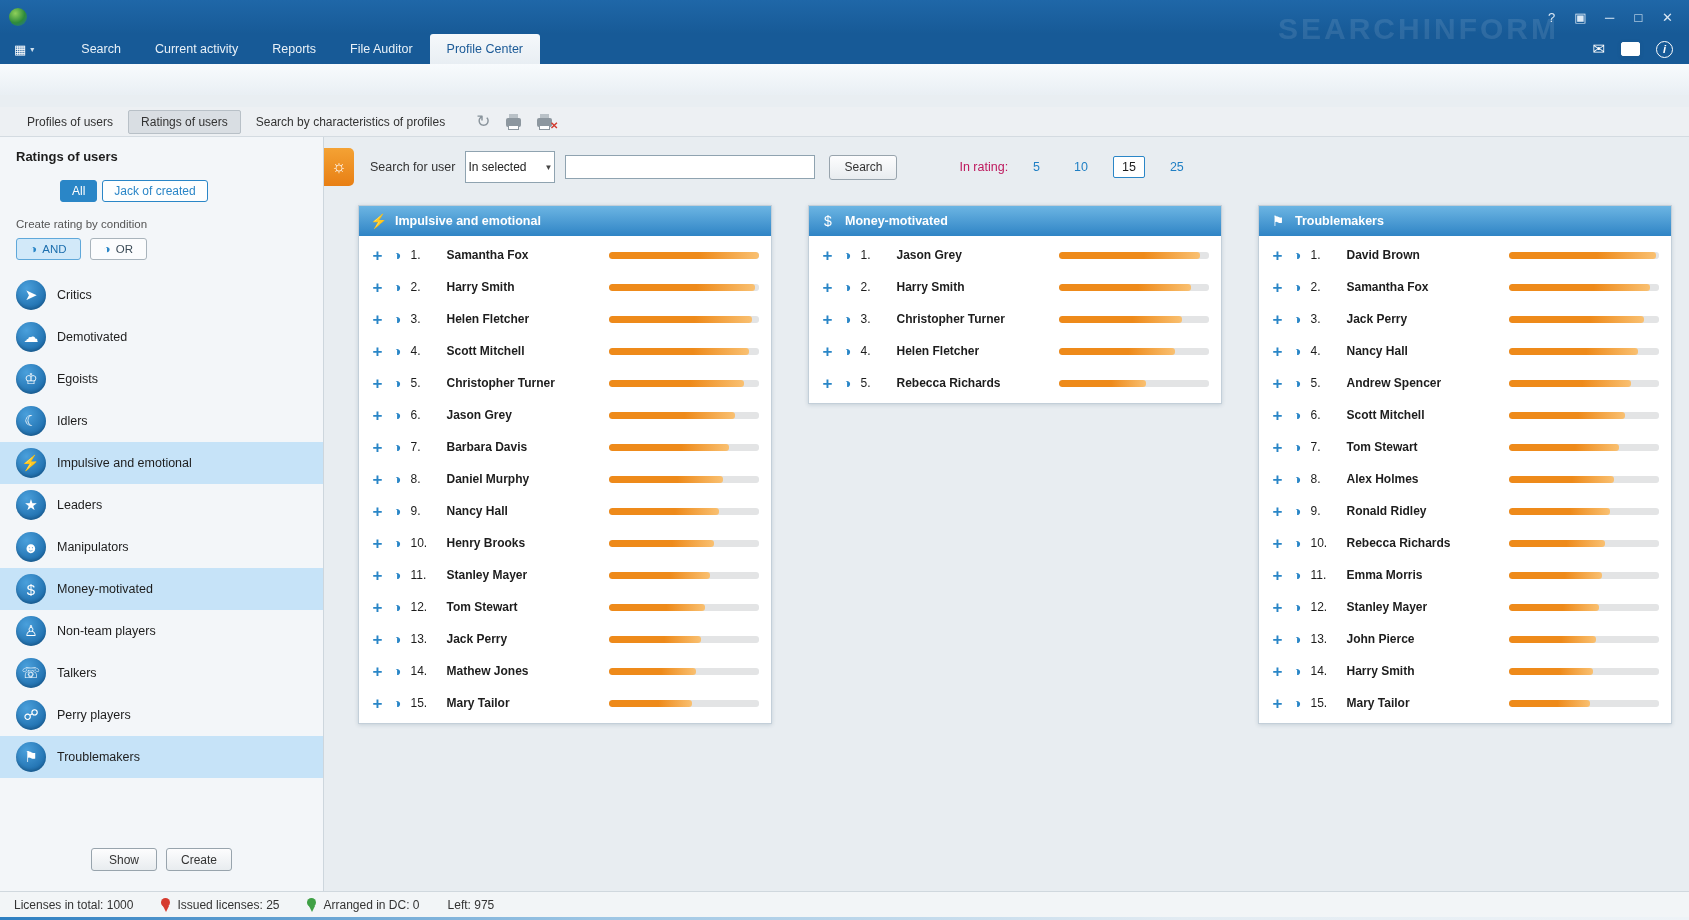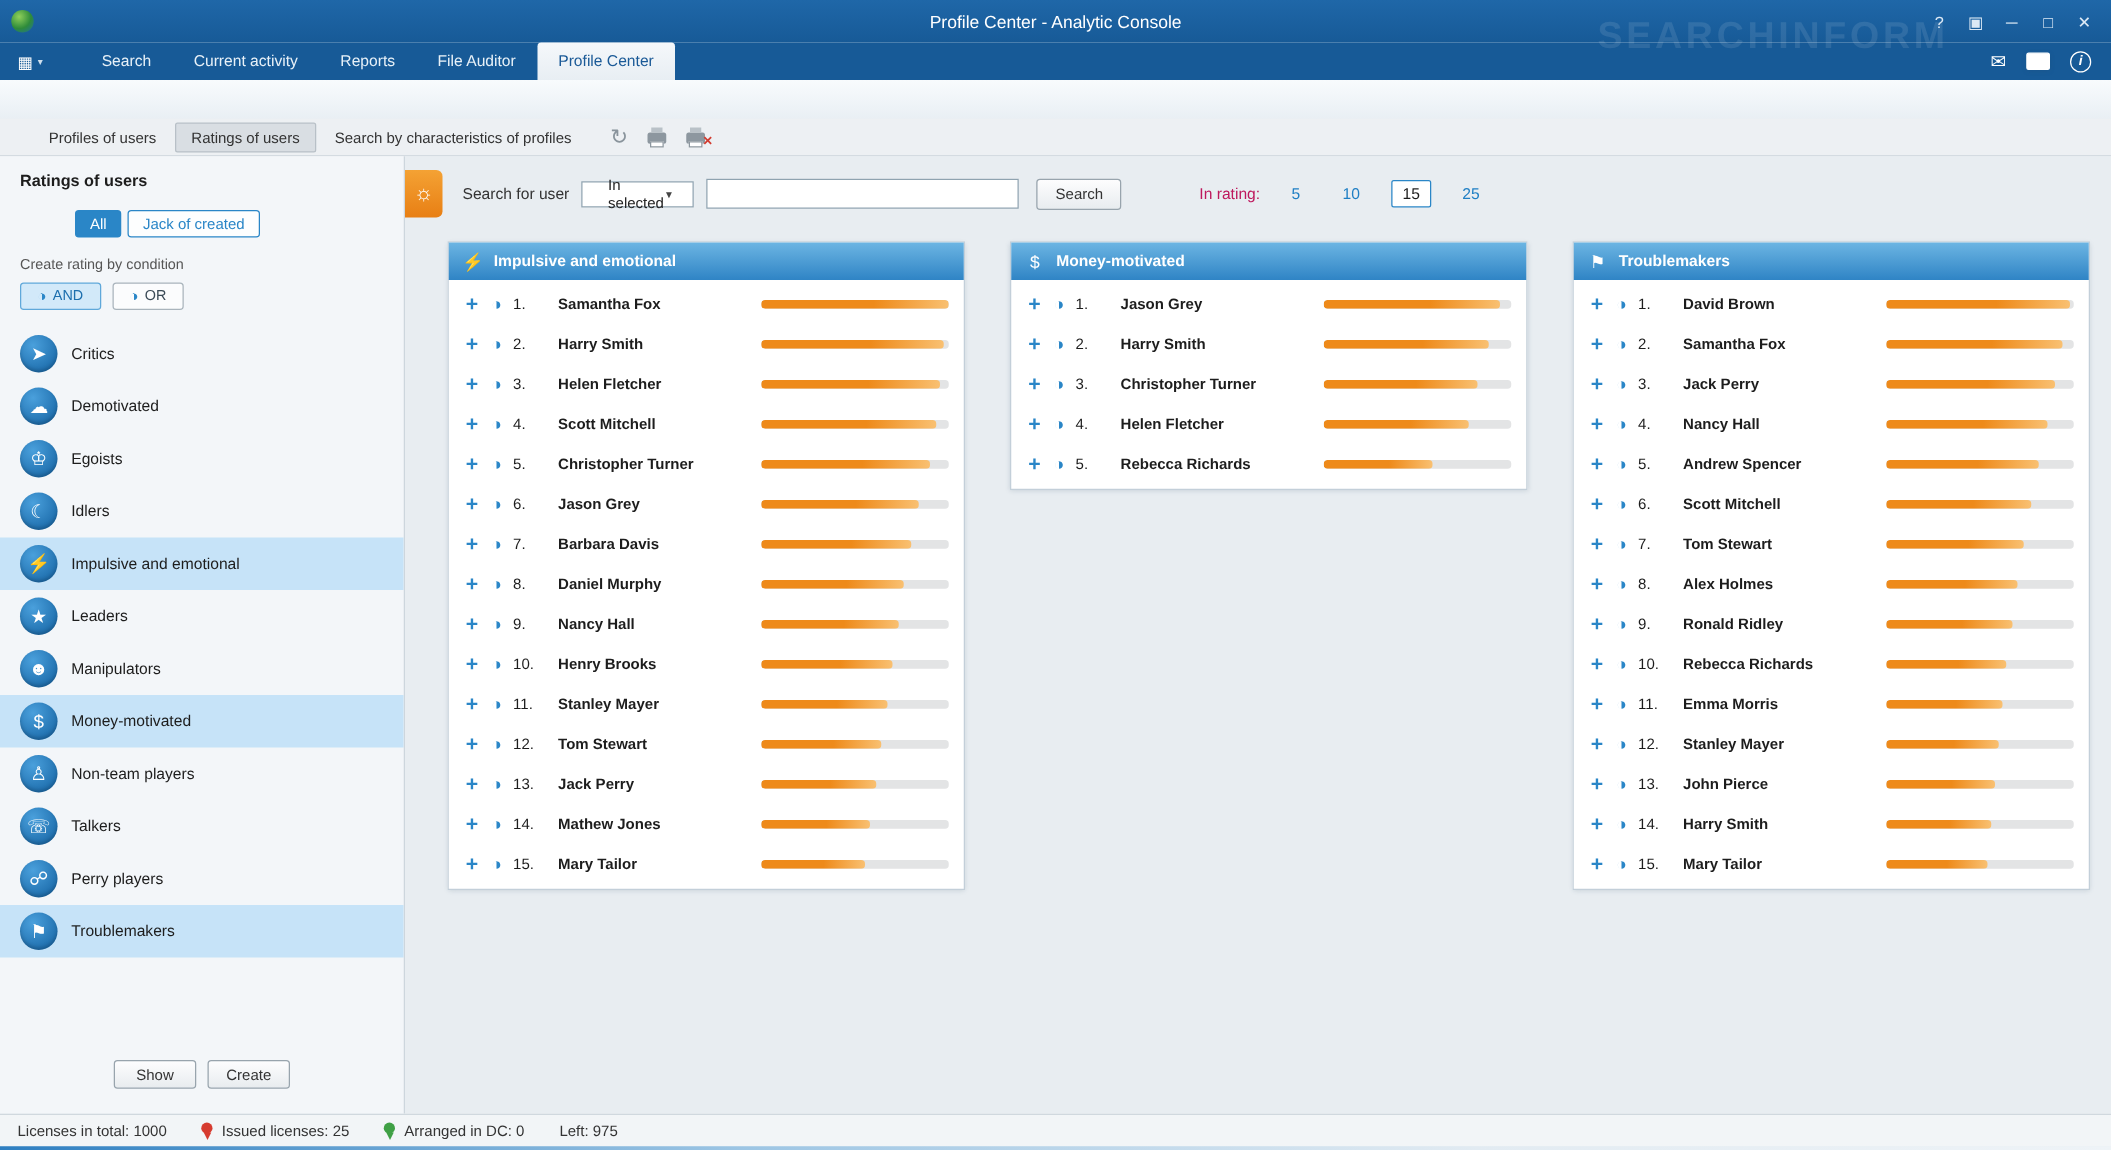--- a/index.html
+++ b/index.html
@@ -32,21 +32,21 @@
   .menu-tab.active { background:linear-gradient(#f5f8fb,#e8eef3); color:#1b5a97; border-radius:3px 3px 0 0; }
   .menu-right { margin-left:auto; display:flex; align-items:center; gap:16px; padding-right:16px; color:#fff; }
   .micon { cursor:pointer; font-size:15px; display:flex; align-items:center; justify-content:center; }
   .micon.card { width:19px; height:14px; border:1.6px solid #fff; border-radius:2px; position:relative; }
   .micon.card::after { content:""; position:absolute; left:2px; top:2px; width:6px; height:6px; background:#fff; border-radius:1px; }
   .micon.info { width:17px; height:17px; border:1.6px solid #fff; border-radius:50%; font-size:11px; font-style:italic; font-weight:bold; }
 
   
   .band { height:31px; flex:0 0 auto; background:linear-gradient(#f8fbfd,#e9eff4); }
   .toolbar { height:30px; flex:0 0 auto; background:#edf0f3; border-bottom:1px solid #d4dbe1;
-    display:flex; align-items:center; padding-left:26px; }
+    display:flex; align-items:center; padding-left:14px;margin-top:12px; }
   .toolbar-tabs { display:flex; align-items:center; }
   .tb-tab { padding:4px 12px; font-size:12px; color:#333; cursor:pointer; border:1px solid transparent; border-radius:2px; margin-right:2px; }
   .tb-tab.active { background:#d9dee3; border-color:#b8c0c7; }
   .tbicon { margin-left:16px; color:#8a949c; cursor:pointer; position:relative; display:flex; align-items:center; }
   .tbicon.refresh { font-size:17px; }
   .printer { display:inline-block; width:15px; height:9px; background:#8d979f; border-radius:2px; position:relative; margin-top:2px; }
   .printer::before { content:""; position:absolute; top:-4px; left:3px; width:9px; height:4px; background:#b9c1c7; }
   .printer::after  { content:""; position:absolute; bottom:-3px; left:2px; width:9px; height:3px; background:#fff; border:1px solid #8d979f; }
   .redx { position:absolute; right:-6px; bottom:-4px; color:#d23b2f; font-size:10px; font-weight:bold; }
 
@@ -79,22 +79,22 @@
   .btn { min-width:66px; height:23px; font-size:12px; font-family:inherit; color:#333;
     border:1px solid #98a4ad; border-radius:3px; background:linear-gradient(#fdfdfe,#e8ecef); cursor:pointer; }
 
   
   .main { flex:1 1 auto; min-width:0; background:#e8edf1; display:flex; flex-direction:column; }
   .searchrow { height:60px; flex:0 0 auto; display:flex; align-items:center; }
   .siren { width:30px; height:38px; flex:0 0 auto; margin-right:16px; cursor:pointer;
     background:linear-gradient(#f4a234,#e87f14); border-radius:0 5px 5px 0;
     color:#fff; display:flex; align-items:center; justify-content:center; font-size:17px; }
   .srch-label { font-size:12.5px; color:#333; margin-right:10px; }
-  .scope-select { display:flex; align-items:center; justify-content:space-between; width:90px; height:21px;
-    background:#fff; border:1px solid #8fa3b0; font-size:12px; color:#222; padding:0 20px; margin-right:10px; cursor:pointer; }
+  .scope-select { display:flex; align-items:center; justify-content:space-between; width:90px; height:32px;
+    background:#fff; border:1px solid #8fa3b0; font-size:12px; color:#222; padding:0 2px; margin-right:10px; cursor:pointer; }
   .caret2 { font-size:8px; color:#444; }
   .srch-input { width:250px; height:24px; border:1px solid #8fa3b0; margin-right:14px; font-size:12px;
     padding:0 7px; font-family:inherit; background:#fff; }
   .srch-btn { min-width:68px; height:25px; }
   .inrating-label { margin-left:62px; font-size:12.5px; color:#be185d; }
   .inrating-opts { display:flex; align-items:center; gap:16px; margin-left:16px; }
   .ropt { color:#1f7fc4; font-size:12.5px; cursor:pointer; padding:3px 8px; border:1px solid transparent; }
   .ropt.active { background:#fff; border-color:#2a86c7; color:#1d1d1d; border-radius:2px; }
 
   .cards { display:flex; align-items:flex-start; gap:36px; padding:8px 16px 0 34px; }
@@ -126,21 +126,20 @@
     border-left:3px solid transparent; border-right:3px solid transparent; border-top:6px solid #3fa045; }
   .bottomedge { height:3px; flex:0 0 auto; background:linear-gradient(90deg,#2e7fc1 0%,#9cc5e4 35%,#e2ebf2 70%,#eef3f7 100%); }
 </style>
 </head>
 <body>
 
 <div class="window">
 
   <div class="titlebar">
     <div class="app-logo"></div>
-    <div class="title">Profile Center - Analytic Console</div>
     <div class="watermark">SEARCHINFORM</div>
     <div class="win-controls">
       <span>?</span>
       <span>▣</span>
       <span>─</span>
       <span>□</span>
       <span>✕</span>
     </div>
   </div>
 

